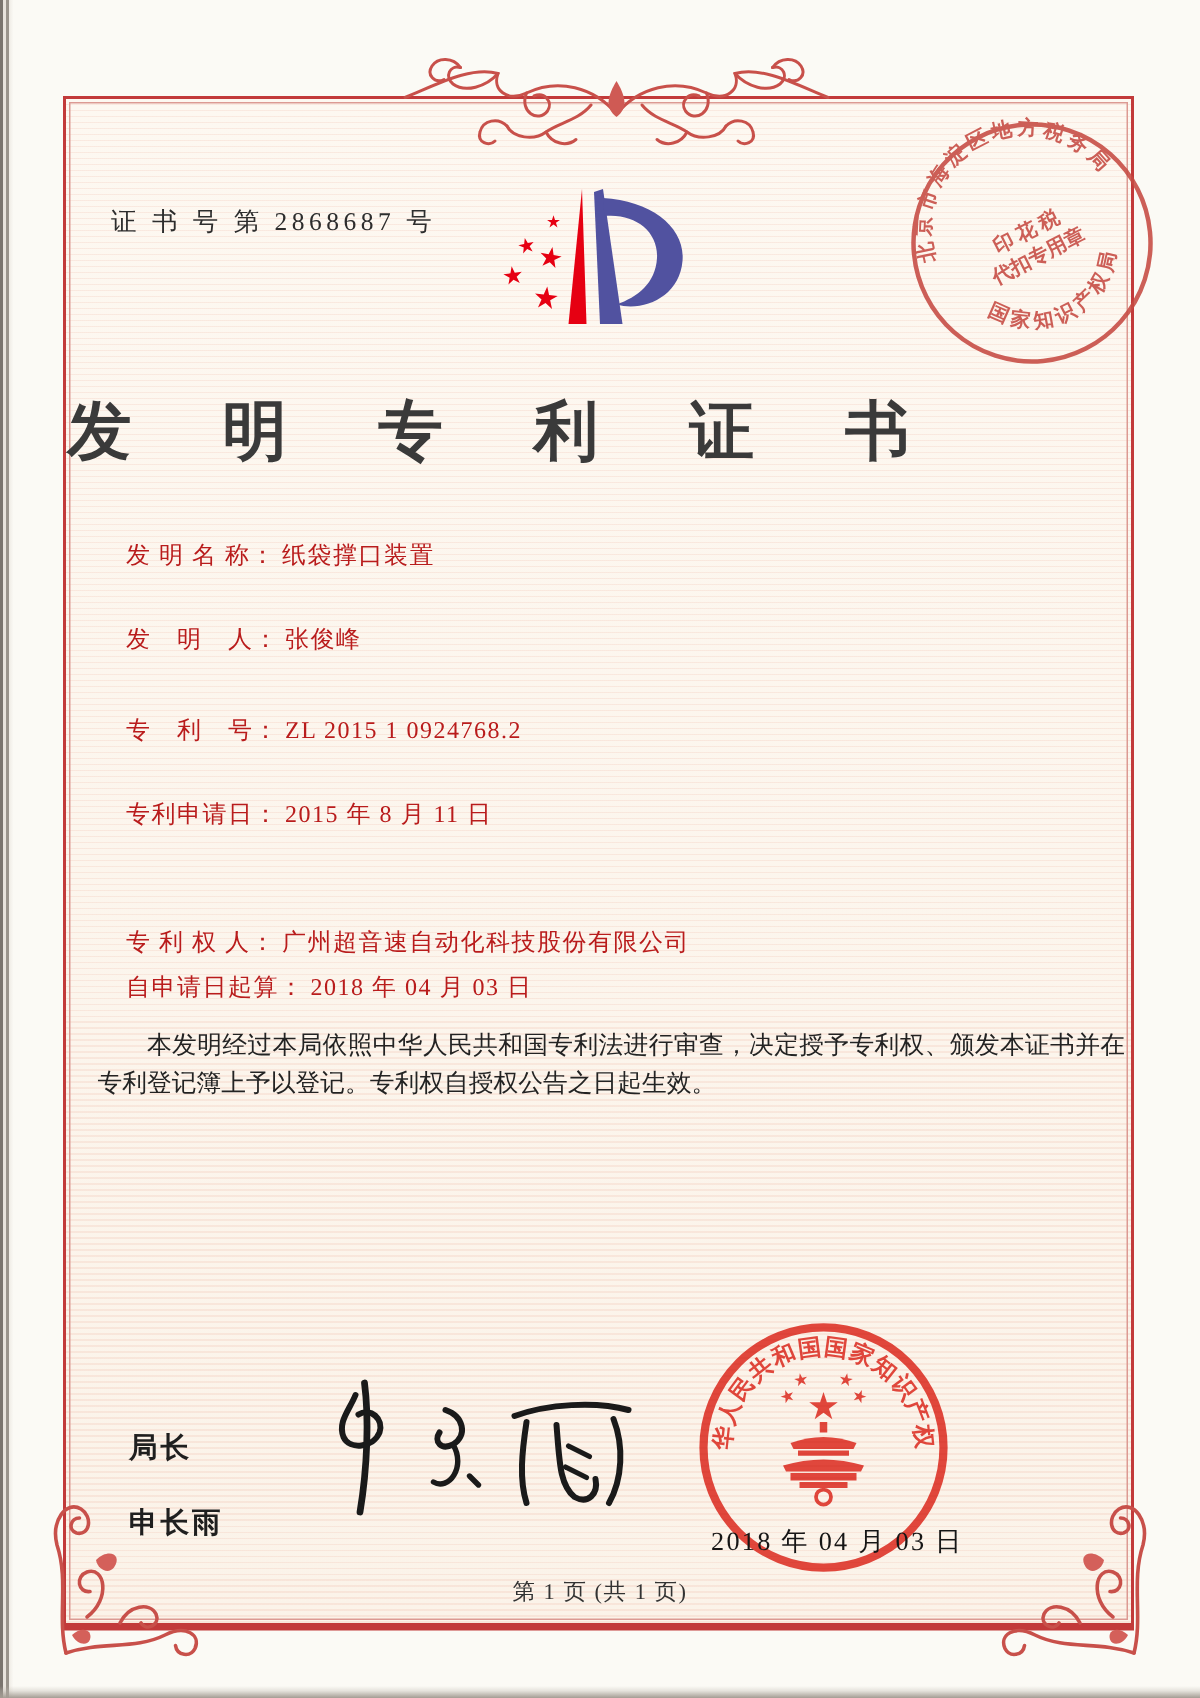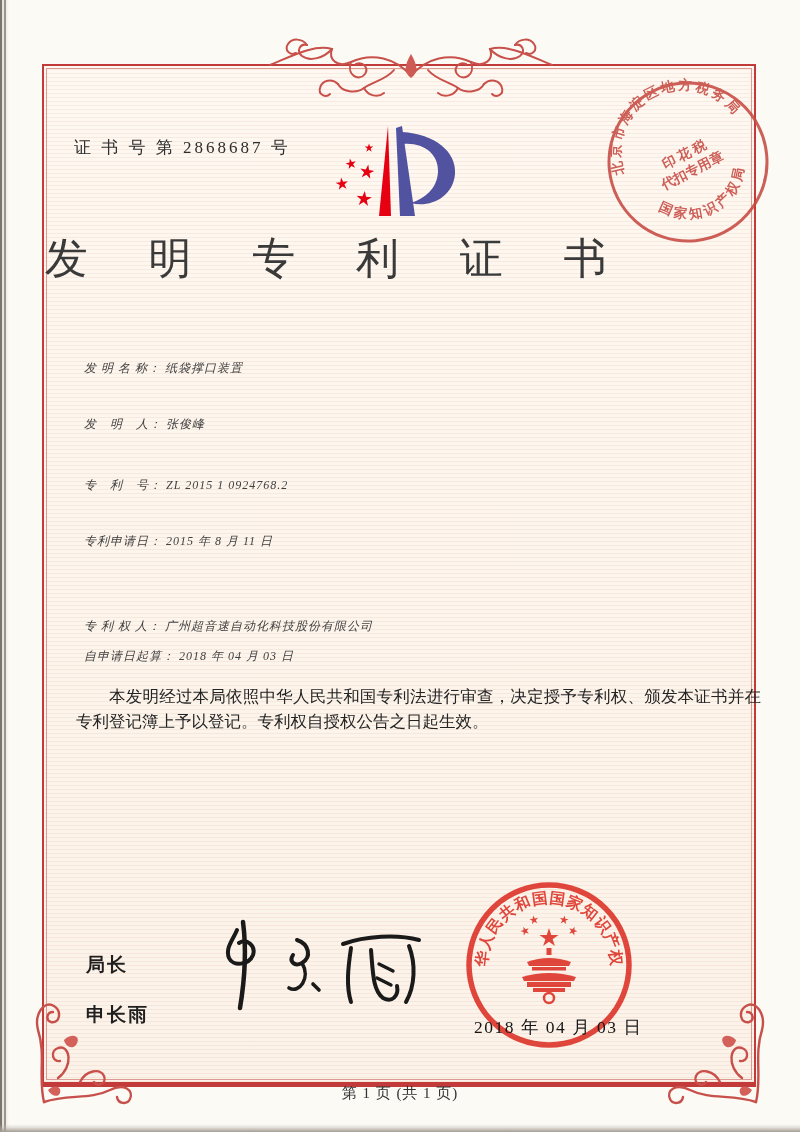--- a/index.html
+++ b/index.html
@@ -20,30 +20,30 @@
     position:absolute;left:42px;top:64px;width:714px;height:1023px;box-sizing:border-box;
     border:2px solid #c23a3a;border-bottom-width:5px;
     background:
       repeating-linear-gradient(0deg, rgba(232,150,128,.15) 0 1px, rgba(255,255,255,0) 1px 4px),
       linear-gradient(#fdf8f1,#fbf3e9);
   }
   .frame::before{content:"";position:absolute;inset:2px;border:1px solid #dc9a93;pointer-events:none;}
 
   .abs{position:absolute;}
   .certno{left:74px;top:136px;font-size:17px;letter-spacing:3px;color:#2d2d2d;text-align:right;}
-  .title{left:0;top:230px;width:651px;text-align:center;font-size:43px;font-weight:400;
+  .title{left:0;top:259px;width:651px;text-align:center;font-size:43px;font-weight:700;
     letter-spacing:25px;text-indent:25px;color:#3a3a3a;}
-  .field{left:84px;font-size:12px;color:#404040;letter-spacing:1px;white-space:nowrap;font-style:italic;}
+  .field{left:84px;font-size:16px;color:#b91c1c;letter-spacing:1px;white-space:nowrap;}
   .field .flabel{margin-right:4px;}
-  .paras{left:76px;top:685px;width:685px;font-size:16.5px;line-height:24.6px;
+  .paras{left:65px;top:685px;width:685px;font-size:16.5px;line-height:24.6px;
     text-align:justify;color:#232323;}
   .paras p{margin:0;text-indent:2em;}
   .signer{left:86px;font-size:19px;letter-spacing:2px;color:#1f1f1f;font-weight:bold;}
   .sealdate{left:474px;top:1015px;font-size:17.5px;letter-spacing:1.5px;color:#161616;z-index:6;}
-  .footer{left:0;top:1084px;width:800px;text-align:center;font-size:15px;letter-spacing:1px;color:#333;}
+  .footer{left:0;top:1052px;width:800px;text-align:center;font-size:15px;letter-spacing:1px;color:#333;}
   svg{position:absolute;overflow:visible;}
   .stamp{opacity:.88;}
   .seal{opacity:.93;mix-blend-mode:multiply;}
 </style>
 </head>
 <body>
 
 <div class="scan-edge-left"></div>
 <div class="scan-edge-bottom"></div>
 

